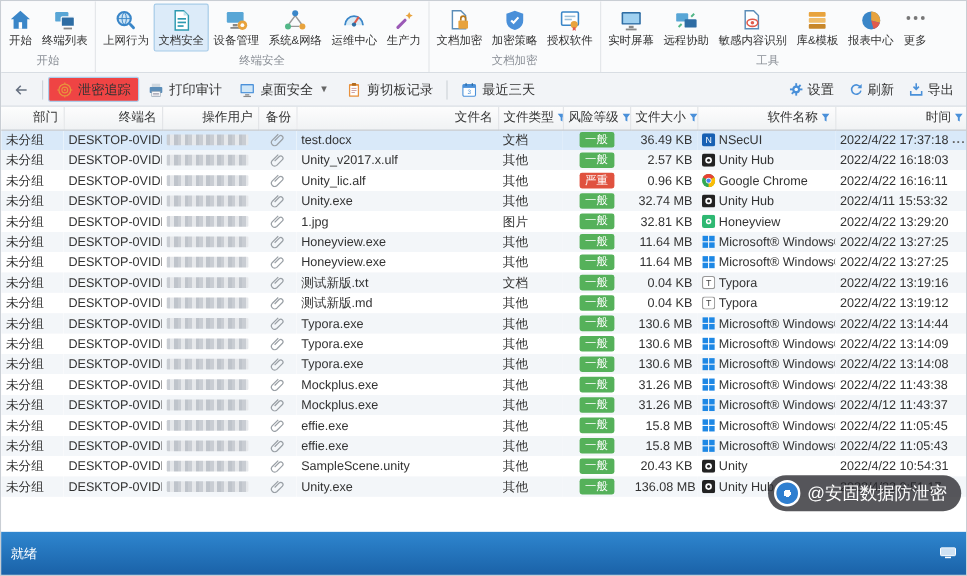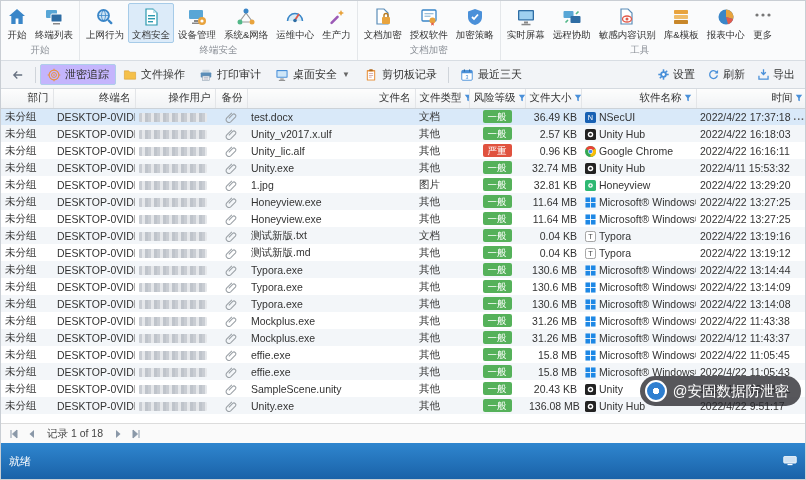--- a/index.html
+++ b/index.html
@@ -18,21 +18,21 @@
   .ribbon-item-label{font-size:9.5px;color:#333;line-height:11px}
   .ribbon-item.active{background:#dcebf9;border-color:#a6cbe8}
   .ribbon-group-label{text-align:center;font-size:9.5px;color:#8a8f96;padding:1px 2px 3px}
 
   
   .toolbar{height:28px;display:flex;align-items:center;background:#f2f4f7;border-bottom:1px solid #d5dae0;padding:0 4px;flex:0 0 auto}
   .tb-back{width:26px;height:22px;display:flex;align-items:center;justify-content:center;border-radius:2px}
   .tb-back svg{width:14px;height:14px}
   .tb-sep{width:1px;height:16px;background:#cfd4da;margin:0 4px}
   .tb-btn{display:flex;align-items:center;gap:4px;padding:2px 6px;border:1px solid transparent;border-radius:2px;font-size:11px;color:#333}
-  .tb-btn.active{background:#c4b5fd;border-color:#aecdea}
+  .tb-btn.active{background:#ef4444;border-color:#aecdea}
   .tb-btn .icon svg{width:14px;height:14px;display:block}
   .tb-caret{font-size:8px;color:#666;margin-left:1px}
   .toolbar-right{margin-left:auto;display:flex;align-items:flex-start;gap:12px;padding-right:6px}
   .tb-mini{display:flex;align-items:center;gap:3px;font-size:11px;color:#333}
   .tb-mini .icon svg{width:13px;height:13px;display:block}
 
   
   .content{flex:1;position:relative;background:#fff;overflow:hidden}
   table.grid{border-collapse:collapse;table-layout:fixed;width:806px;font-size:10.5px}
   .grid th{height:19px;background:linear-gradient(#fdfdfd,#f0f2f4);border-right:1px solid #e3e5e8;
@@ -175,37 +175,37 @@
                 <path d="M4 2h7l4 4v11H4z" fill="#fff" stroke="#5b8db8" stroke-width="1.2"></path>
                 <rect x="9" y="10" width="8" height="7" rx="1" fill="#e8a33d"></rect>
                 <path d="M11 10V8.5a2 2 0 0 1 4 0V10" fill="none" stroke="#b97a1e" stroke-width="1.4"></path>
               </svg>
             </span>
             <div class="ribbon-item-label">文档加密</div>
           </div>
           <div class="ribbon-item">
             <span class="icon">
               <svg viewBox="0 0 20 20">
+                <path d="M10 2 17 4.5V10c0 4.5-3.2 7-7 8-3.8-1-7-3.5-7-8V4.5z" fill="#4a90d9"></path>
+                <path d="M7 10l2 2 4-4.5" stroke="#fff" stroke-width="1.8" fill="none"></path>
+              </svg>
+            </span>
+            <div class="ribbon-item-label">加密策略</div>
+          </div>
+          <div class="ribbon-item">
+            <span class="icon">
+              <svg viewBox="0 0 20 20">
                 <rect x="3" y="3" width="14" height="11" rx="1" fill="#fff" stroke="#3a86c8" stroke-width="1.3"></rect>
                 <rect x="5.5" y="6" width="9" height="1.3" fill="#9bbfd9"></rect>
                 <rect x="5.5" y="8.6" width="6" height="1.3" fill="#9bbfd9"></rect>
                 <circle cx="13.5" cy="13.5" r="3" fill="#e8a33d"></circle>
                 <path d="M12.3 15.8v3l1.2-1 1.2 1v-3" fill="#e25b4b"></path>
               </svg>
             </span>
             <div class="ribbon-item-label">授权软件</div>
-          </div>
-          <div class="ribbon-item">
-            <span class="icon">
-              <svg viewBox="0 0 20 20">
-                <path d="M10 2 17 4.5V10c0 4.5-3.2 7-7 8-3.8-1-7-3.5-7-8V4.5z" fill="#4a90d9"></path>
-                <path d="M7 10l2 2 4-4.5" stroke="#fff" stroke-width="1.8" fill="none"></path>
-              </svg>
-            </span>
-            <div class="ribbon-item-label">加密策略</div>
           </div>
         </div>
         <div class="ribbon-group-label">文档加密</div>
       </div>
       <div class="ribbon-group">
         <div class="ribbon-items">
           <div class="ribbon-item">
             <span class="icon">
               <svg viewBox="0 0 20 20">
                 <rect x="2" y="3" width="16" height="10.5" rx="1" fill="#2e6da4"></rect>
@@ -282,28 +282,20 @@
         <span class="tb-btn active">
           <span class="icon">
             <svg viewBox="0 0 20 20">
               <circle cx="10" cy="10" r="7" fill="none" stroke="#e8913d" stroke-width="1.6"></circle>
               <circle cx="10" cy="10" r="3.5" fill="none" stroke="#e8913d" stroke-width="1.4"></circle>
               <circle cx="10" cy="10" r="1.2" fill="#e8913d"></circle>
               <path d="M10 3V1M10 19v-2M3 10H1M19 10h-2" stroke="#e8913d" stroke-width="1.4"></path>
             </svg>
           </span>
           <span>泄密追踪</span>
-        </span>
-        <span class="tb-btn">
-          <span class="icon">
-            <svg viewBox="0 0 20 20">
-              <path d="M2 4h6l2 2h8v10H2z" fill="#f5c04a" stroke="#d89b2a" stroke-width=".8"></path>
-            </svg>
-          </span>
-          <span>文件操作</span>
         </span>
         <span class="tb-btn">
           <span class="icon">
             <svg viewBox="0 0 20 20">
               <rect x="5" y="2.5" width="10" height="4" fill="#cfd8e0"></rect>
               <rect x="2.5" y="6.5" width="15" height="7" rx="1" fill="#5b8db8"></rect>
               <rect x="5" y="11.5" width="10" height="6" fill="#fff" stroke="#8899aa" stroke-width=".8"></rect>
               <rect x="6.5" y="13.5" width="7" height="1" fill="#99a"></rect>
               <rect x="6.5" y="15.3" width="7" height="1" fill="#99a"></rect>
             </svg>
@@ -758,43 +750,20 @@
           </tr>
         </tbody>
     </table>
 
     <div class="watermark">
       <span class="wm-logo"></span>
       <span>@安固数据防泄密</span>
     </div>
   </div>
 
-  <div class="pager">
-    <span class="pg-btn">
-        <svg viewBox="0 0 10 10">
-          <path d="M2 1v8M8 1 3.5 5 8 9z" fill="#8a98a8" stroke="#8a98a8" stroke-width="1"></path>
-        </svg>
-      </span>
-    <span class="pg-btn">
-        <svg viewBox="0 0 10 10">
-          <path d="M7 1 2.5 5 7 9z" fill="#8a98a8"></path>
-        </svg>
-      </span>
-    <span class="pager-label">记录 1 of 18</span>
-    <span class="pg-btn">
-        <svg viewBox="0 0 10 10">
-          <path d="M3 1l4.5 4L3 9z" fill="#8a98a8"></path>
-        </svg>
-      </span>
-    <span class="pg-btn">
-        <svg viewBox="0 0 10 10">
-          <path d="M8 1v8M2 1l4.5 4L2 9z" fill="#8a98a8" stroke="#8a98a8" stroke-width="1"></path>
-        </svg>
-      </span>
-  </div>
 
   <div class="statusbar">
     <span>就绪</span>
     <span class="icon"><svg viewBox="0 0 16 12" width="14" height="10">
           <rect x="0.5" y="0.5" width="15" height="8" rx="1" fill="#cfe2f3" stroke="#fff"></rect>
           <rect x="5" y="9.5" width="6" height="1.5" fill="#fff"></rect>
         </svg></span>
   </div>
 
 </div>

